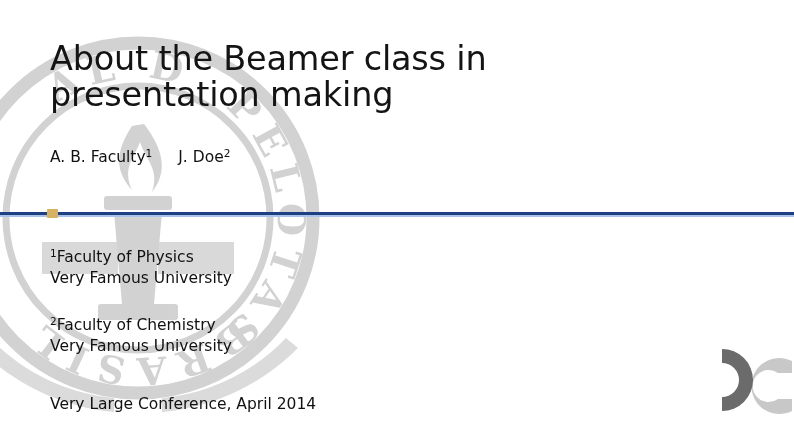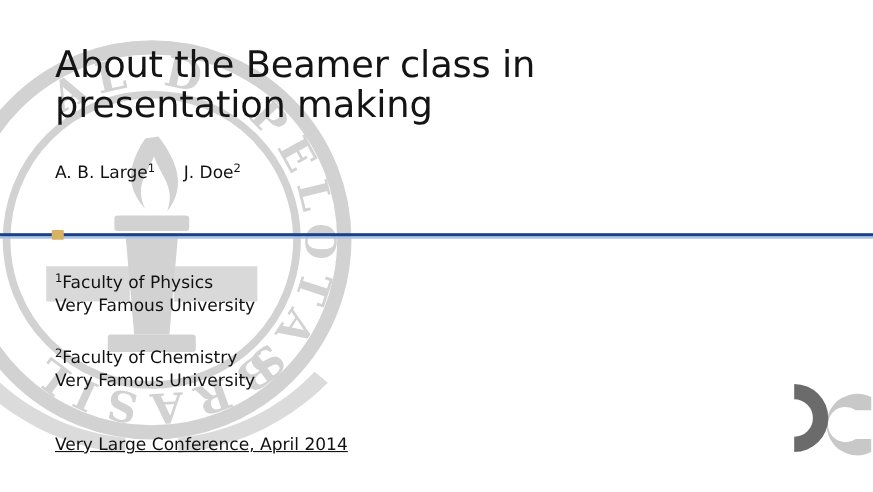--- a/index.html
+++ b/index.html
@@ -102,21 +102,20 @@
 
   
   .date {
     position: absolute;
     left: 50px;
     top: 394px;
     font-size: 15.5px;
     line-height: 20px;
     color: #111111;
     white-space: nowrap;
-    text-decoration: underline;
   }
 
   
   .logo {
     position: absolute;
     left: 716px;
     top: 343px;
     width: 78px;
     height: 78px;
   }
@@ -169,21 +168,21 @@
       </g>
     </svg>
   </div>
 
   <div class="title-block">
     <div class="title-line">About the Beamer class in</div>
     <div class="title-line">presentation making</div>
   </div>
 
   <div class="authors">
-    <span class="author"><span>A. B. Large</span><sup>1</sup></span><span class="gap"></span><span class="author"><span>J. Doe</span><sup>2</sup></span>
+    <span class="author"><span>A. B. Faculty</span><sup>1</sup></span><span class="gap"></span><span class="author"><span>J. Doe</span><sup>2</sup></span>
   </div>
 
   <div class="rule"></div>
   <div class="rule-soft"></div>
   <div class="rule-marker"></div>
 
   <div class="affiliations">
     <div class="affil-block">
       <div class="affil-line"><sup>1</sup><span>Faculty of Physics</span></div>
       <div class="affil-line">Very Famous University</div>

